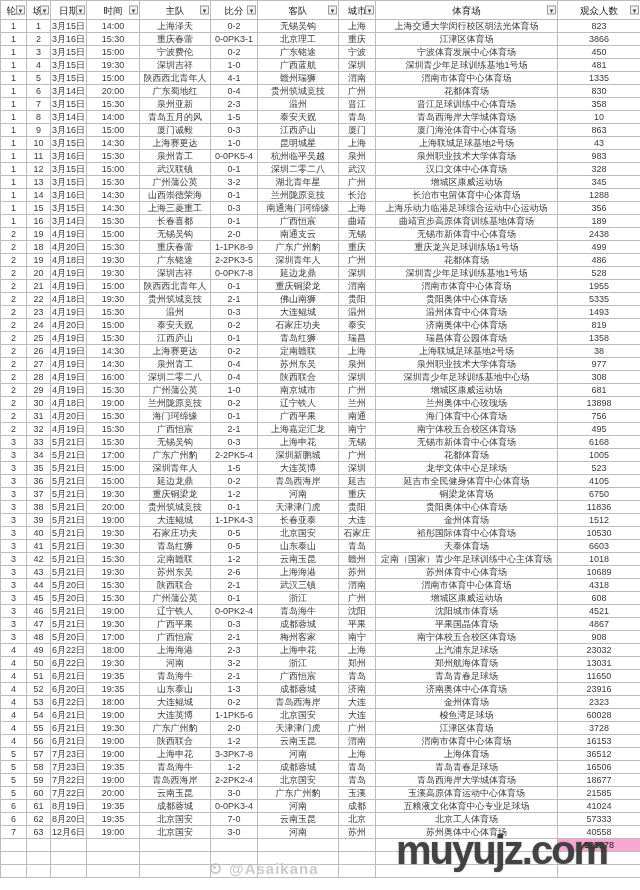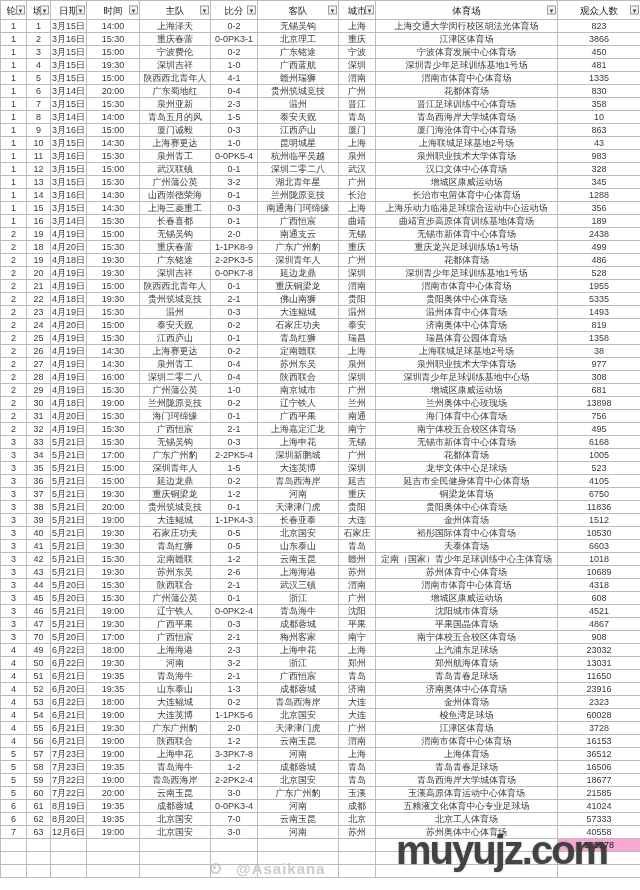--- a/index.html
+++ b/index.html
@@ -39,21 +39,21 @@
     font-size:40px;font-weight:800;letter-spacing:-2px;
     color:rgba(56,56,56,0.92);
     text-shadow:0 0 2px rgba(56,56,56,0.35);
     white-space:nowrap;z-index:5;
   }
   .wm-author{
     position:absolute;left:210px;top:860px;z-index:4;
     font-size:15px;font-weight:bold;letter-spacing:1px;
     color:rgba(175,175,175,0.65);
     text-shadow:0.5px 0.5px 0 rgba(255,255,255,0.8);
-    display:flex;align-items:center;gap:15px;white-space:nowrap;
+    display:flex;align-items:center;gap:8px;white-space:nowrap;
   }
   .wb-icon{
     width:11px;height:11px;border:2px solid rgba(175,175,175,0.6);
     border-radius:50%;display:inline-block;position:relative;box-sizing:border-box;
   }
   .wb-icon::after{
     content:"";position:absolute;left:1px;top:1px;width:3px;height:3px;
     border-radius:50%;background:rgba(175,175,175,0.7);
   }
 </style>
@@ -648,21 +648,21 @@
           <td>19:30</td>
           <td>广西平果</td>
           <td>0-3</td>
           <td>成都蓉城</td>
           <td>平果</td>
           <td>平果国晶体育场</td>
           <td>4867</td>
         </tr>
         <tr>
           <td>3</td>
-          <td>70</td>
+          <td>48</td>
           <td>5月20日</td>
           <td>17:00</td>
           <td>广西恒宸</td>
           <td>2-1</td>
           <td>梅州客家</td>
           <td>南宁</td>
           <td>南宁体校五合校区体育场</td>
           <td>908</td>
         </tr>
         <tr>

